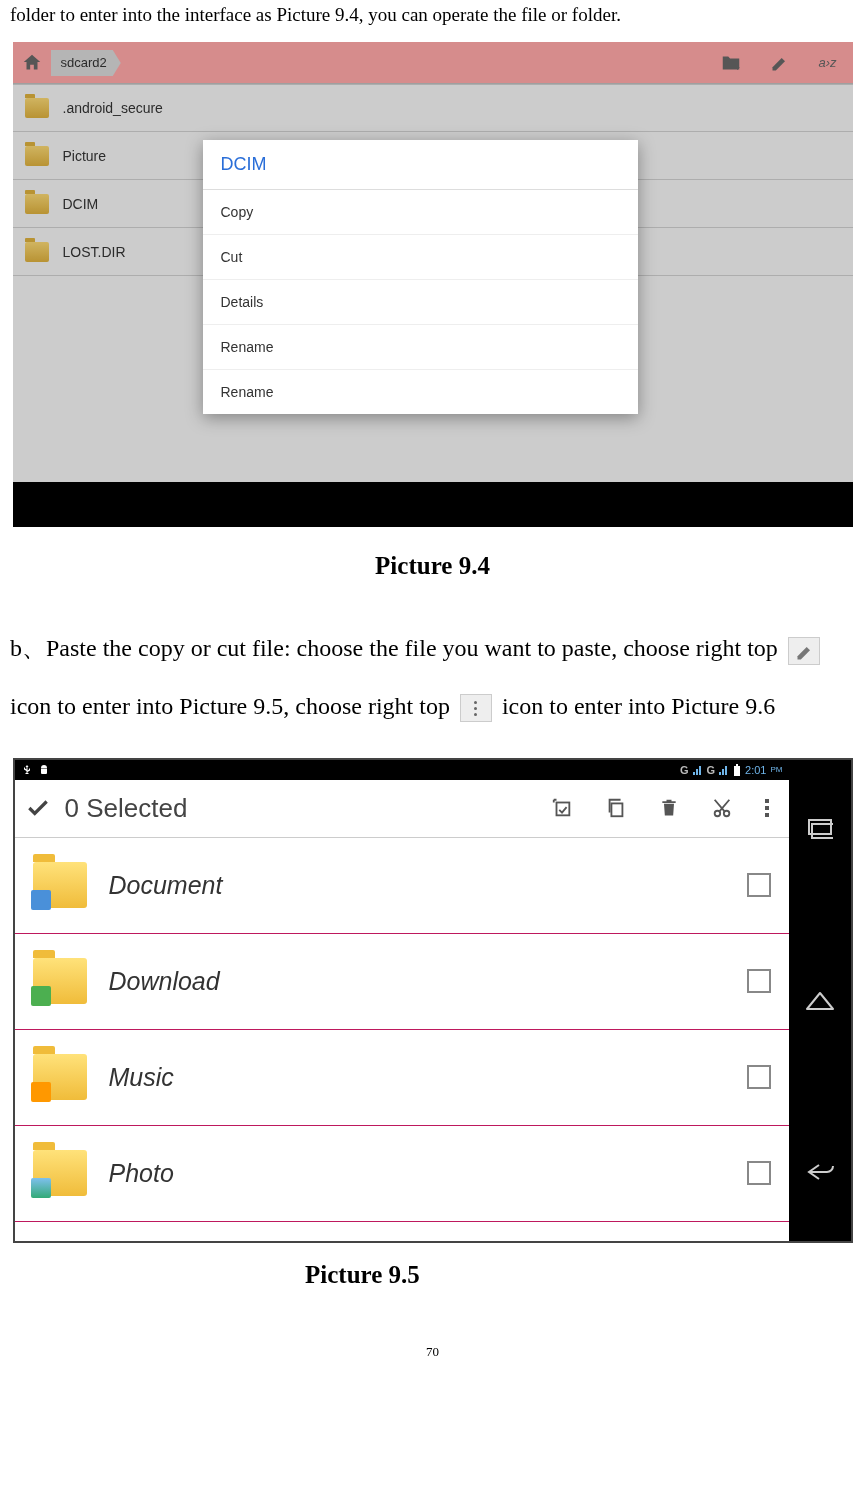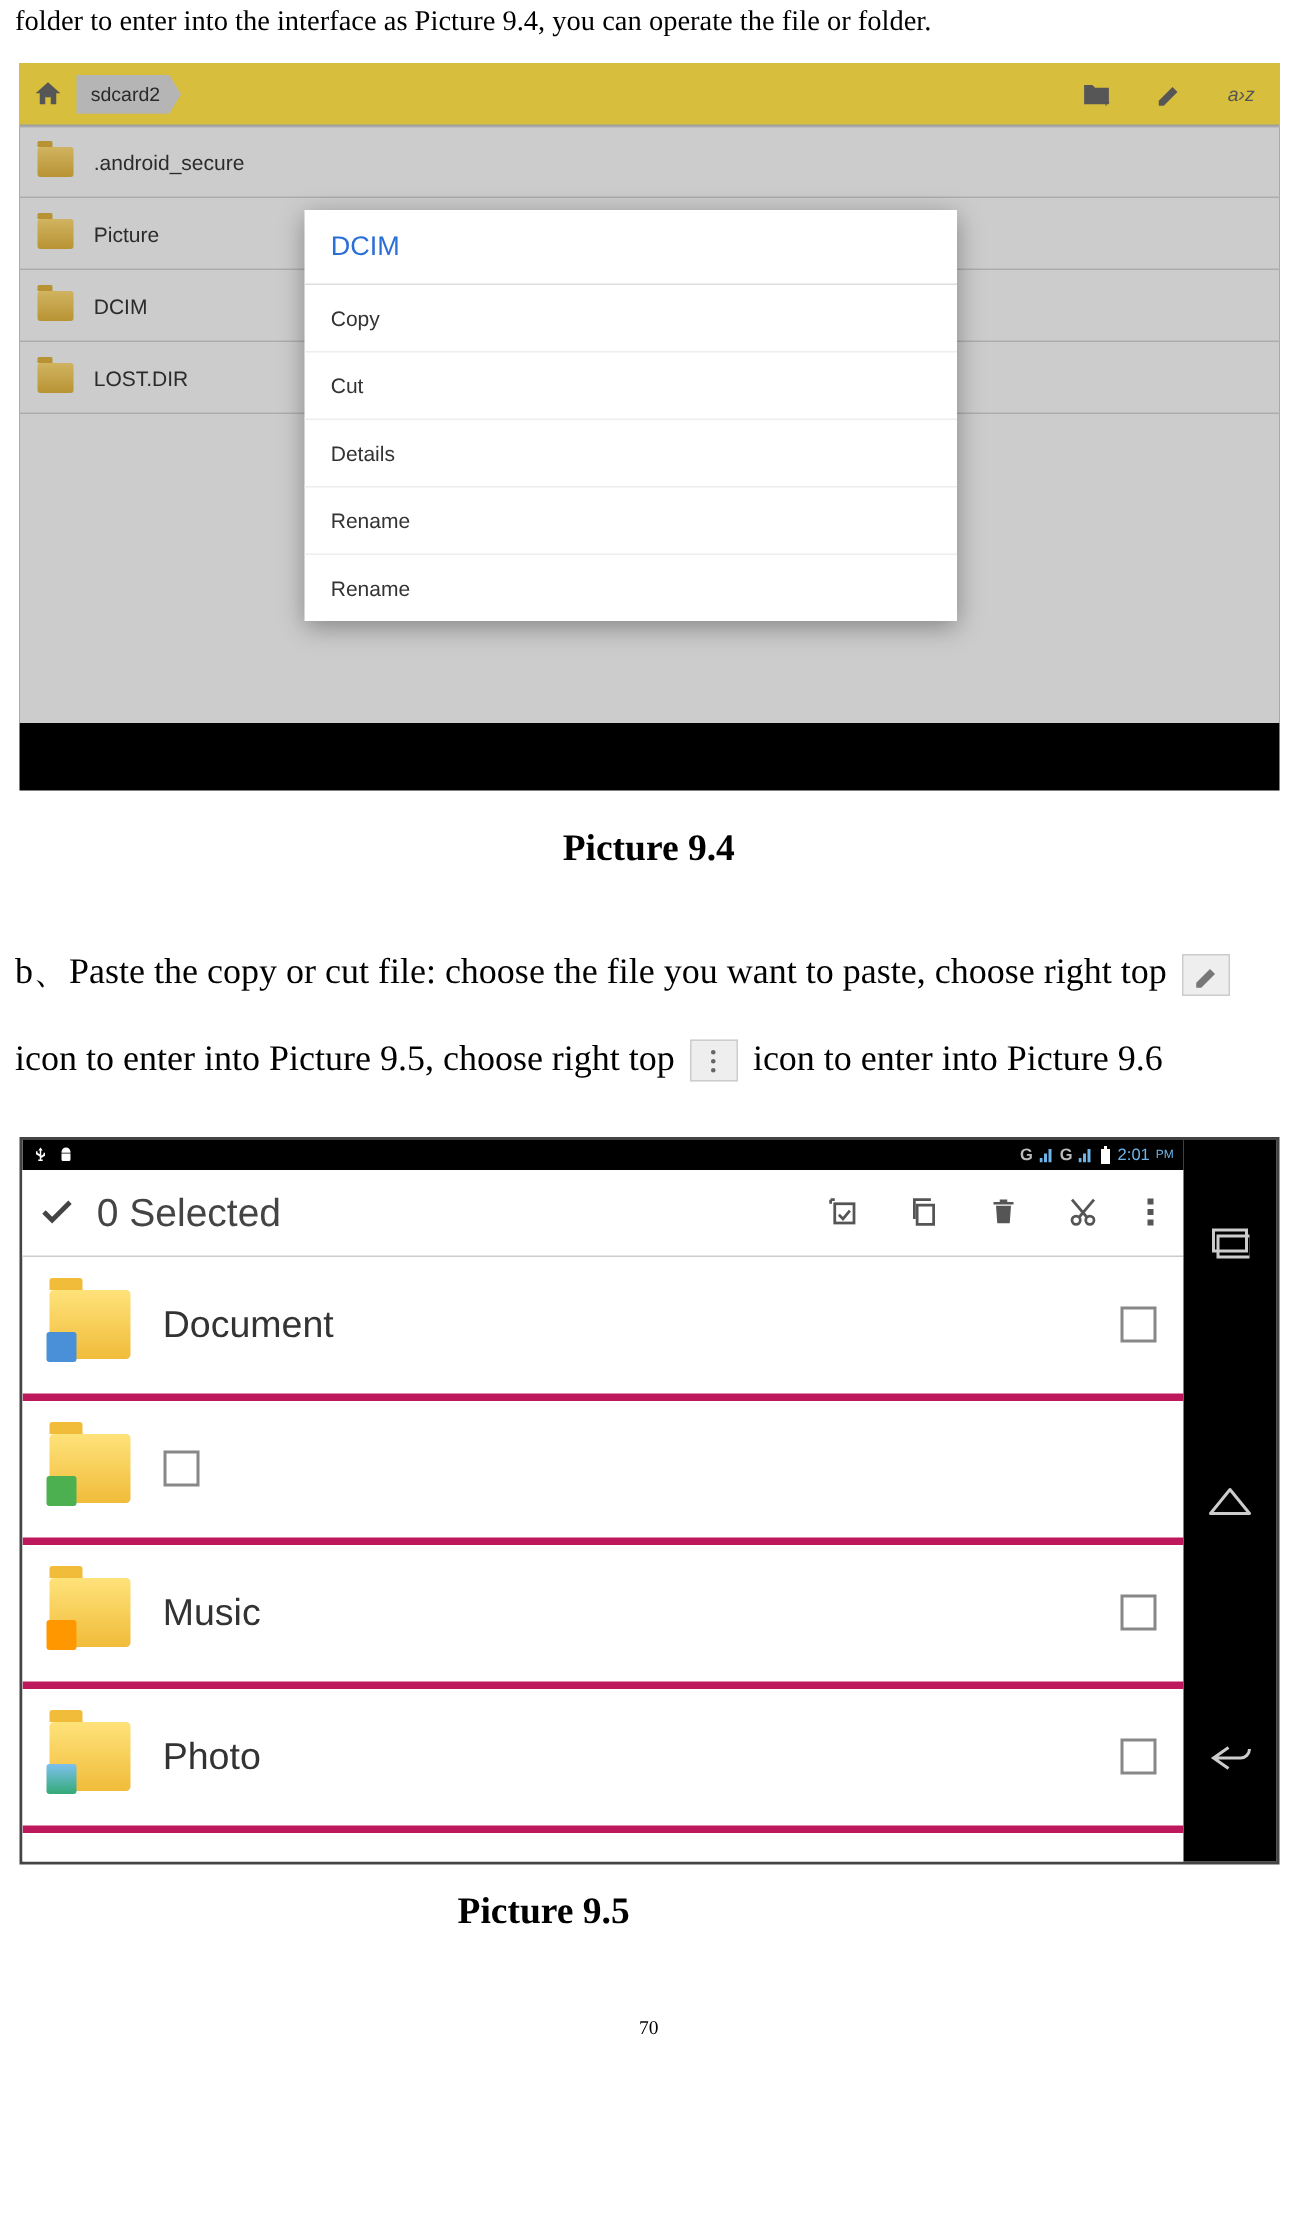--- a/index.html
+++ b/index.html
@@ -29,21 +29,21 @@
       height: 440px;
       background: #f0f0f0;
     }
     .fig94-dim {
       position: absolute;
       top: 0; left: 0; right: 0; bottom: 0;
       background: rgba(0,0,0,0.15);
     }
     .fig94-toolbar {
       height: 42px;
-      background: #fde047;
+      background: #fca5a5;
       border-bottom: 1px solid #bbb;
       display: flex;
       align-items: center;
       padding: 0 8px;
       font-family: Arial, sans-serif;
     }
     .fig94-home-icon {
       width: 22px; height: 22px;
       margin-right: 8px;
     }
@@ -202,24 +202,25 @@
       gap: 32px;
       align-items: center;
       padding-right: 10px;
     }
     .fig95-list {
       flex: 1;
       overflow: hidden;
     }
     .fig95-row {
       height: 96px;
-      border-bottom: 5px solid #be185d;
+      border-bottom: 1px solid #be185d;
       display: flex;
       align-items: center;
       padding: 0 18px;
+      font-style: italic;
     }
     .fig95-folder-icon {
       width: 54px; height: 46px;
       background: linear-gradient(#ffe27a, #f0bc3a);
       border-radius: 3px;
       position: relative;
       margin-right: 22px;
     }
     .fig95-folder-icon::before {
       content: "";
@@ -396,20 +397,21 @@
         <div class="fig95-folder-icon">
           <div class="fig95-folder-badge" style="background:#4a90d9;"></div>
         </div>
         <span class="fig95-row-label">Document</span>
         <div class="fig95-checkbox"></div>
       </div>
       <div class="fig95-row">
         <div class="fig95-folder-icon">
           <div class="fig95-folder-badge" style="background:#4caf50;"></div>
         </div>
+        <span class="fig95-row-label">Download</span>
         <div class="fig95-checkbox"></div>
       </div>
       <div class="fig95-row">
         <div class="fig95-folder-icon">
           <div class="fig95-folder-badge" style="background:#ff9800;"></div>
         </div>
         <span class="fig95-row-label">Music</span>
         <div class="fig95-checkbox"></div>
       </div>
       <div class="fig95-row">

